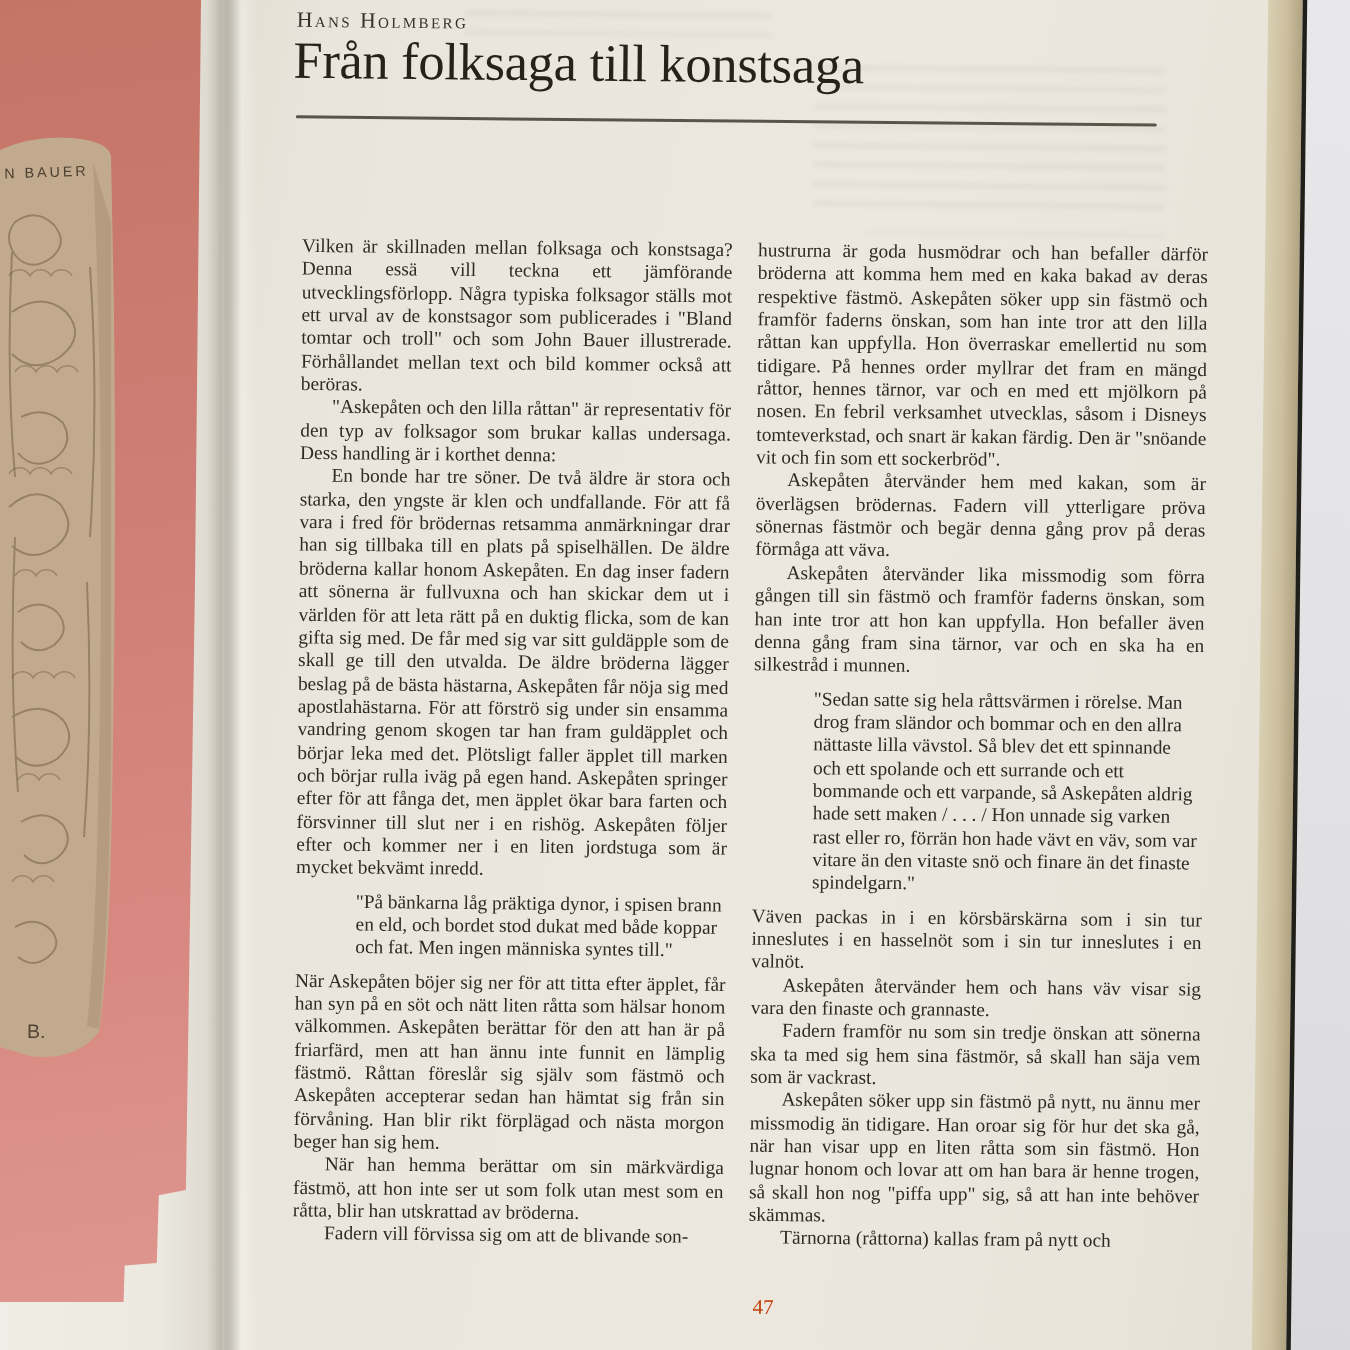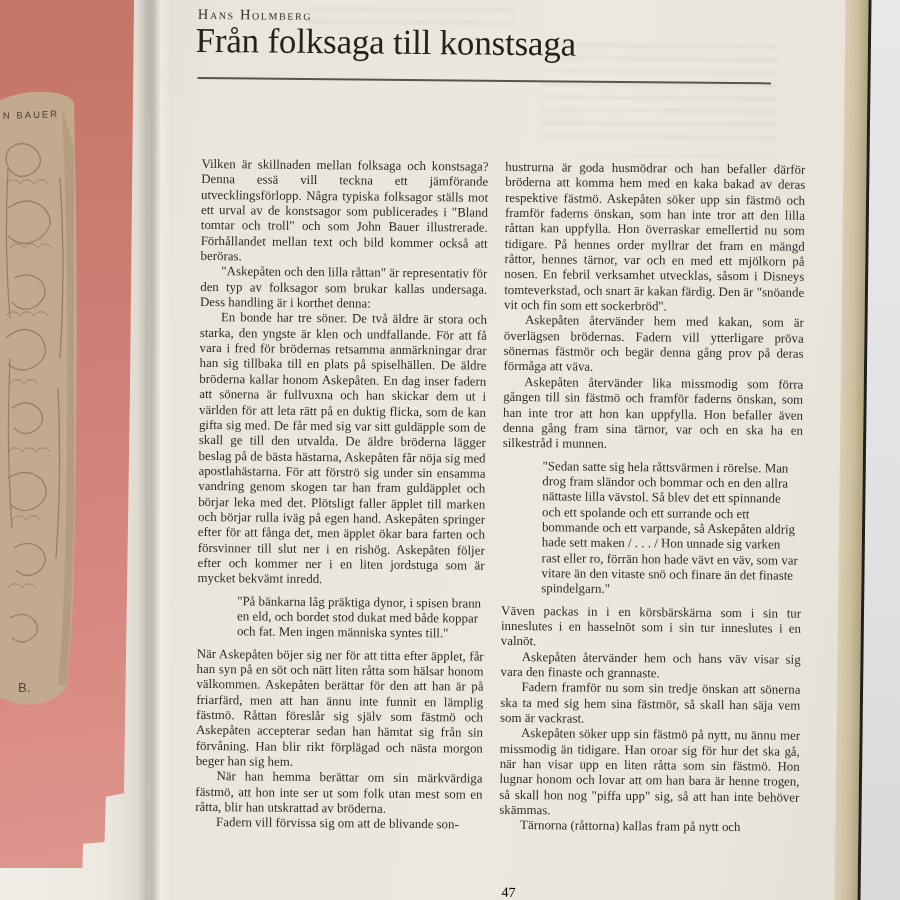--- a/index.html
+++ b/index.html
@@ -73,21 +73,21 @@
   }
 
   .cols{position:absolute;left:55px;top:157px;display:flex;gap:17px;}
   .col{font-size:12.9px;line-height:15.35px;text-align:justify;}
   .col-left{width:287px;}
   .col-right{width:300px;}
   .col p{margin:0;}
   .col p.ind{text-indent:21px;}
   .col p.quote{margin:7px 0 7px 40px;text-align:left;}
 
-  .pagenum{position:absolute;left:362px;top:882px;font-size:14px;color:#000000;}
+  .pagenum{position:absolute;left:362px;top:862px;font-size:14px;color:#c2410c;}
 
   
   .ghost{
     position:absolute;
     background:repeating-linear-gradient(to bottom,rgba(100,104,92,.55) 0 3px,transparent 3px 13px);
     filter:blur(1.6px);opacity:.14;border-radius:2px;
   }
   .ghost1{left:162px;top:6px;width:205px;height:26px;}
   .ghost2{left:395px;top:40px;width:235px;height:100px;}
   .ghost3{left:430px;top:150px;width:200px;height:40px;opacity:.08;}

